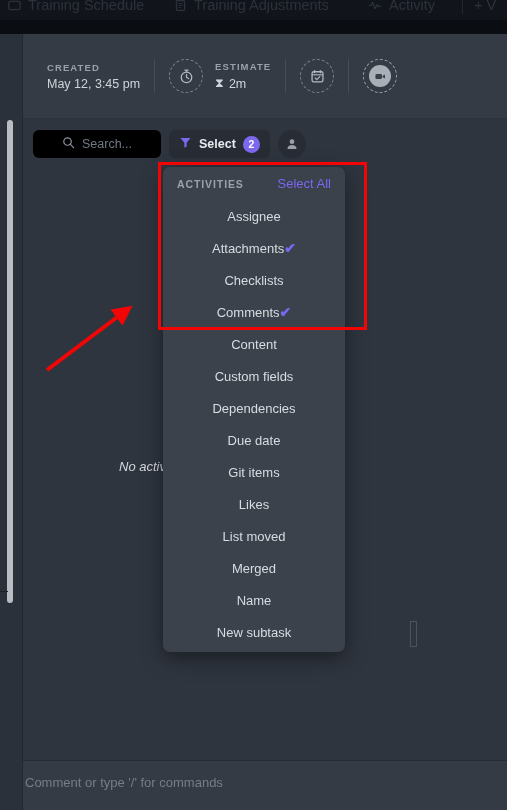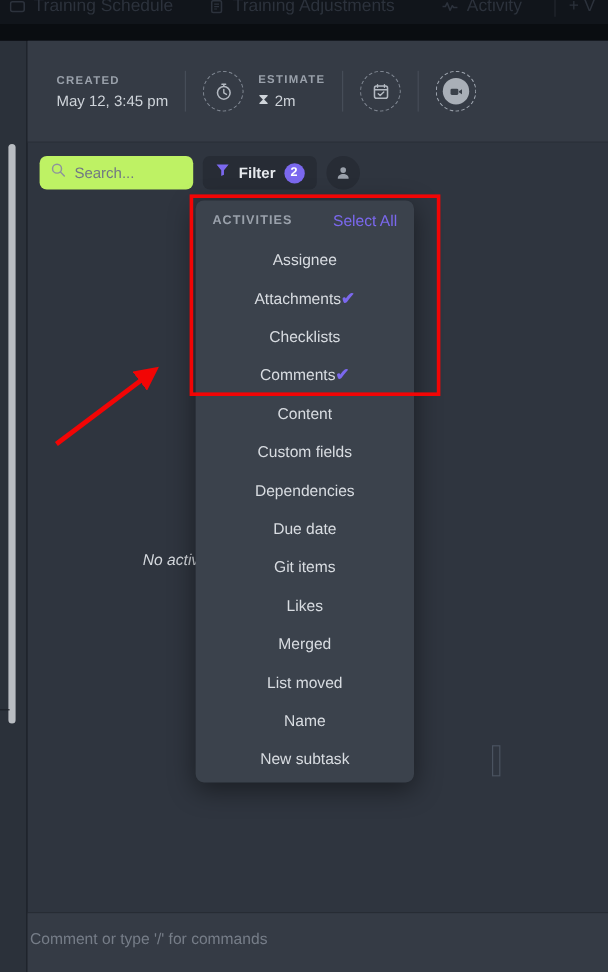--- a/index.html
+++ b/index.html
@@ -86,22 +86,22 @@
     position: absolute; left: 0; top: 84px; width: 484px; height: 1px;
     background: #2b313a;
   }
 
   
   .toolbar {
     position: absolute; left: 10px; top: 96px;
     display: flex; align-items: center; gap: 8px;
   }
   .searchbox {
-    width: 128px; height: 28px; border-radius: 6px; background: #bef264;
-    display: flex; align-items: center; padding: 0 9px; gap: 7px;
+    width: 128px; height: 28px; border-radius: 6px; background: #000000;
+    display: flex; align-items: center; padding: 0 9px; gap: 7px; justify-content: center;
   }
   .search-ph { font-size: 12.5px; color: #717884; }
   .filterbtn {
     height: 28px; border-radius: 6px; background: #272c35;
     display: flex; align-items: center; padding: 0 10px; gap: 7px;
   }
   .filter-label { font-size: 12.5px; color: #e6e9ed; font-weight: bold; }
   .filter-count {
     min-width: 17px; height: 17px; border-radius: 9px; background: #7b68ee;
     color: #fff; font-size: 10.5px; font-weight: bold;
@@ -282,21 +282,21 @@
         </span>
         <span class="search-ph">Search...</span>
       </div>
 
       <div class="filterbtn">
         <span>
           <svg width="13" height="13" viewBox="0 0 16 16">
             <path d="M1.8 2.6h12.4L9.4 8.4v4.6l-2.8 1.4V8.4z" fill="#7b68ee"></path>
           </svg>
         </span>
-        <span class="filter-label">Filter</span>
+        <span class="filter-label">Select</span>
         <span class="filter-count">2</span>
       </div>
 
       <div class="assignee-btn">
         <svg width="14" height="14" viewBox="0 0 16 16">
           <circle cx="8" cy="5.4" r="2.7" fill="#9aa1ab"></circle>
           <path d="M2.8 13.6c0-2.9 2.3-4.4 5.2-4.4s5.2 1.5 5.2 4.4z" fill="#9aa1ab"></path>
         </svg>
       </div>
     </div>
@@ -344,24 +344,24 @@
         <div class="dd-item">
           <span>Due date</span>
         </div>
         <div class="dd-item">
           <span>Git items</span>
         </div>
         <div class="dd-item">
           <span>Likes</span>
         </div>
         <div class="dd-item">
+          <span>List moved</span>
+        </div>
+        <div class="dd-item">
           <span>Merged</span>
-        </div>
-        <div class="dd-item">
-          <span>List moved</span>
         </div>
         <div class="dd-item">
           <span>Name</span>
         </div>
         <div class="dd-item">
           <span>New subtask</span>
         </div>
       </div>
   </div>
 

